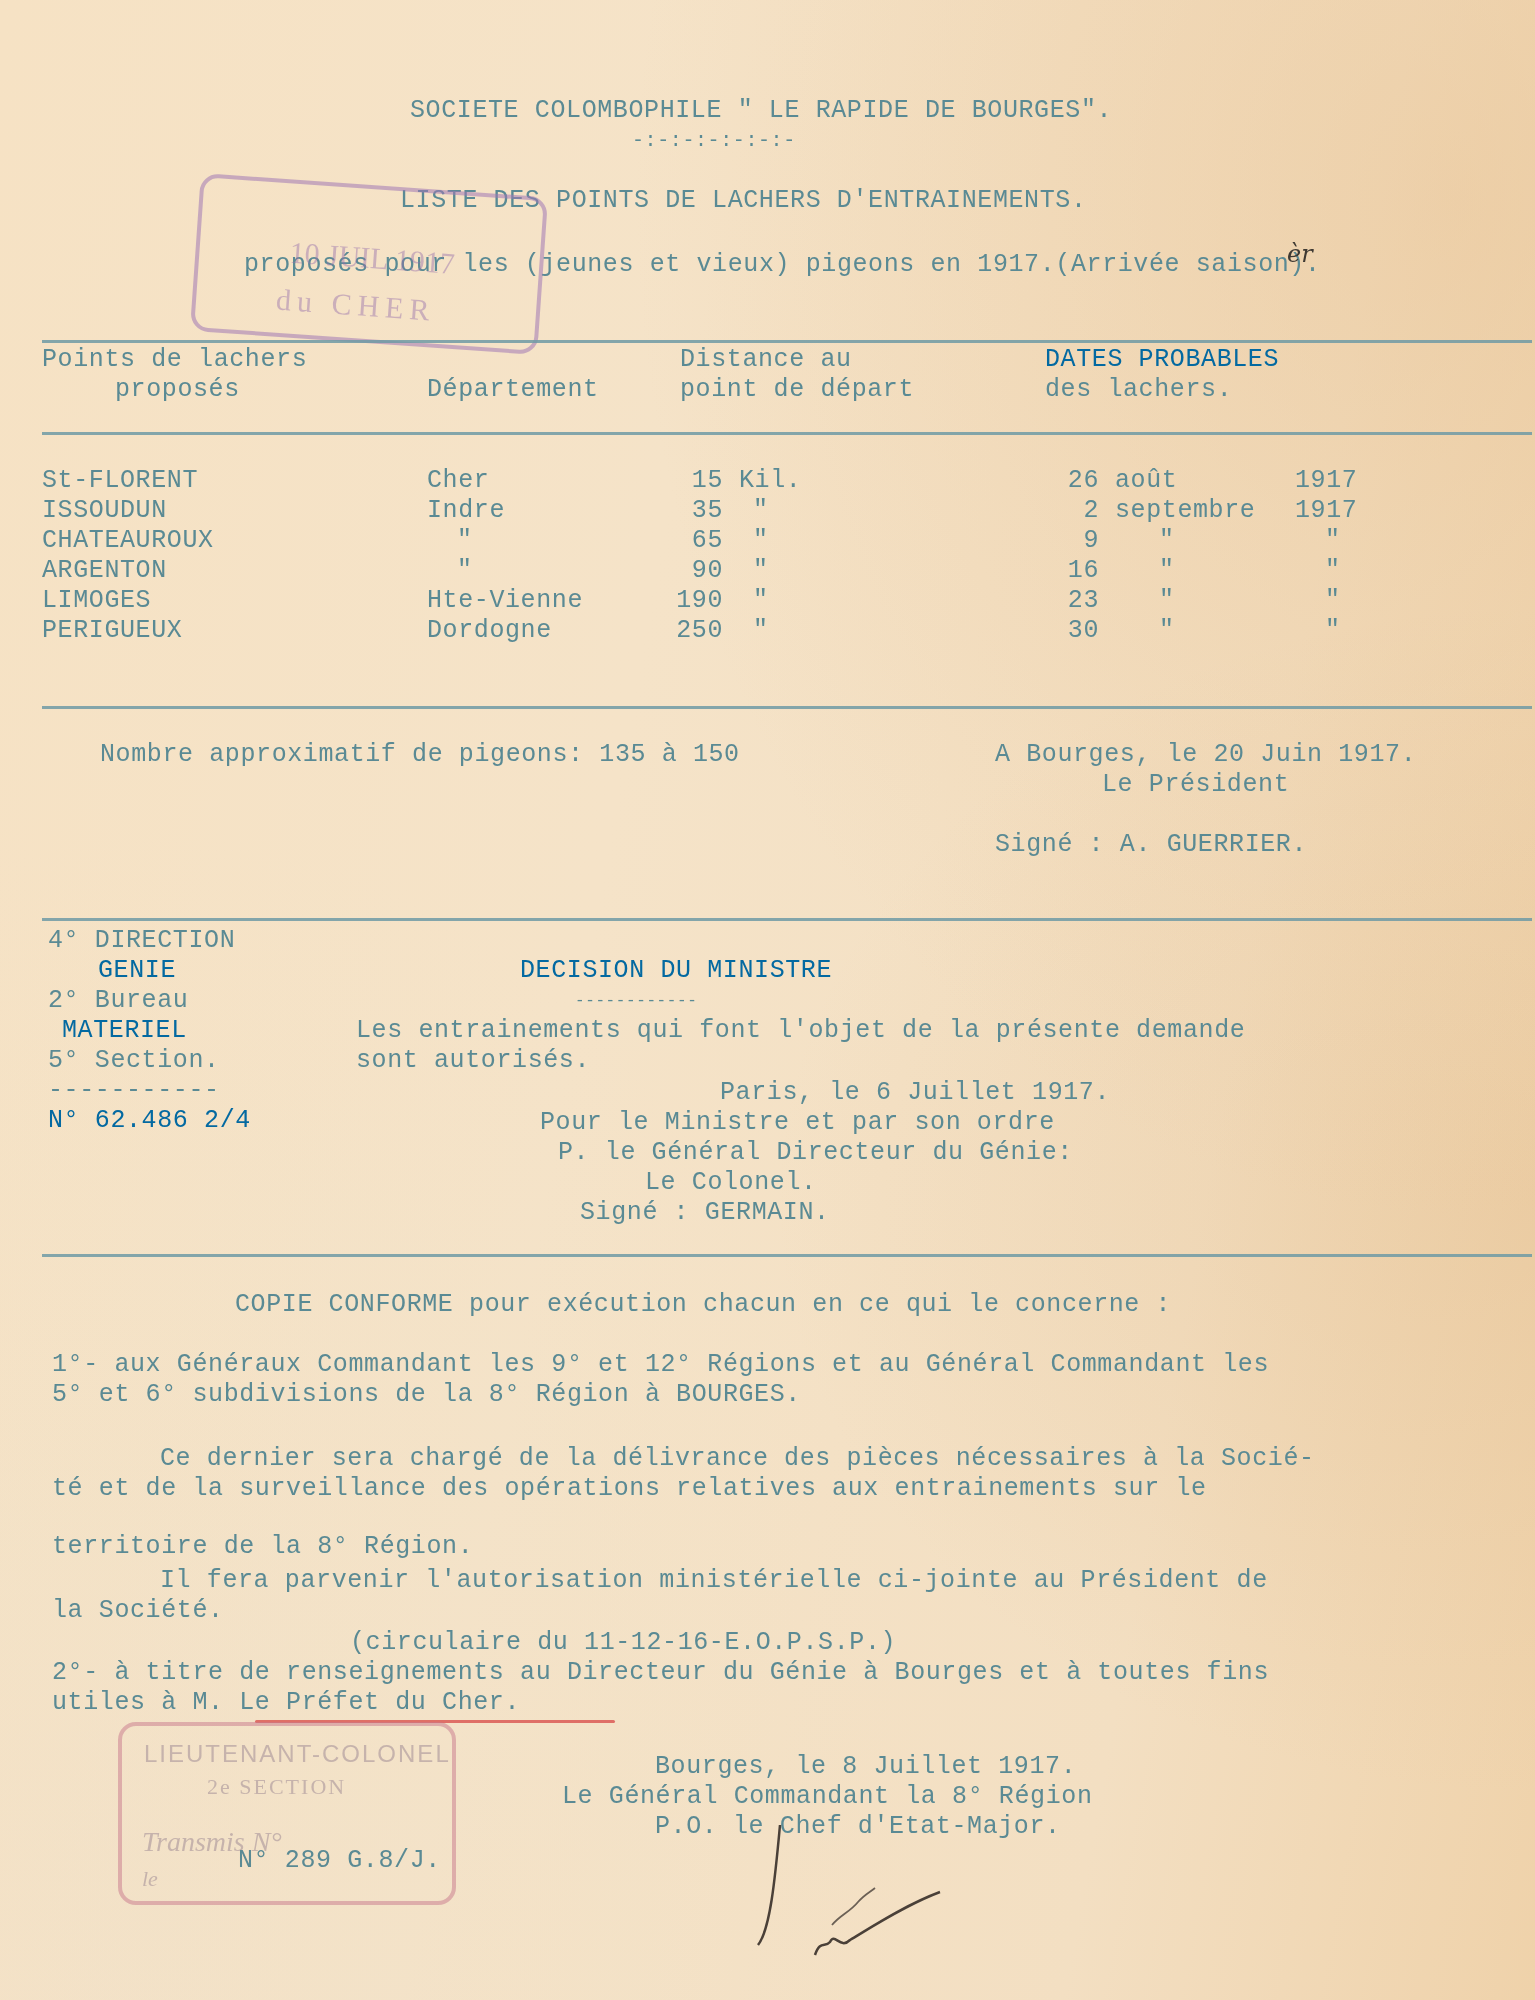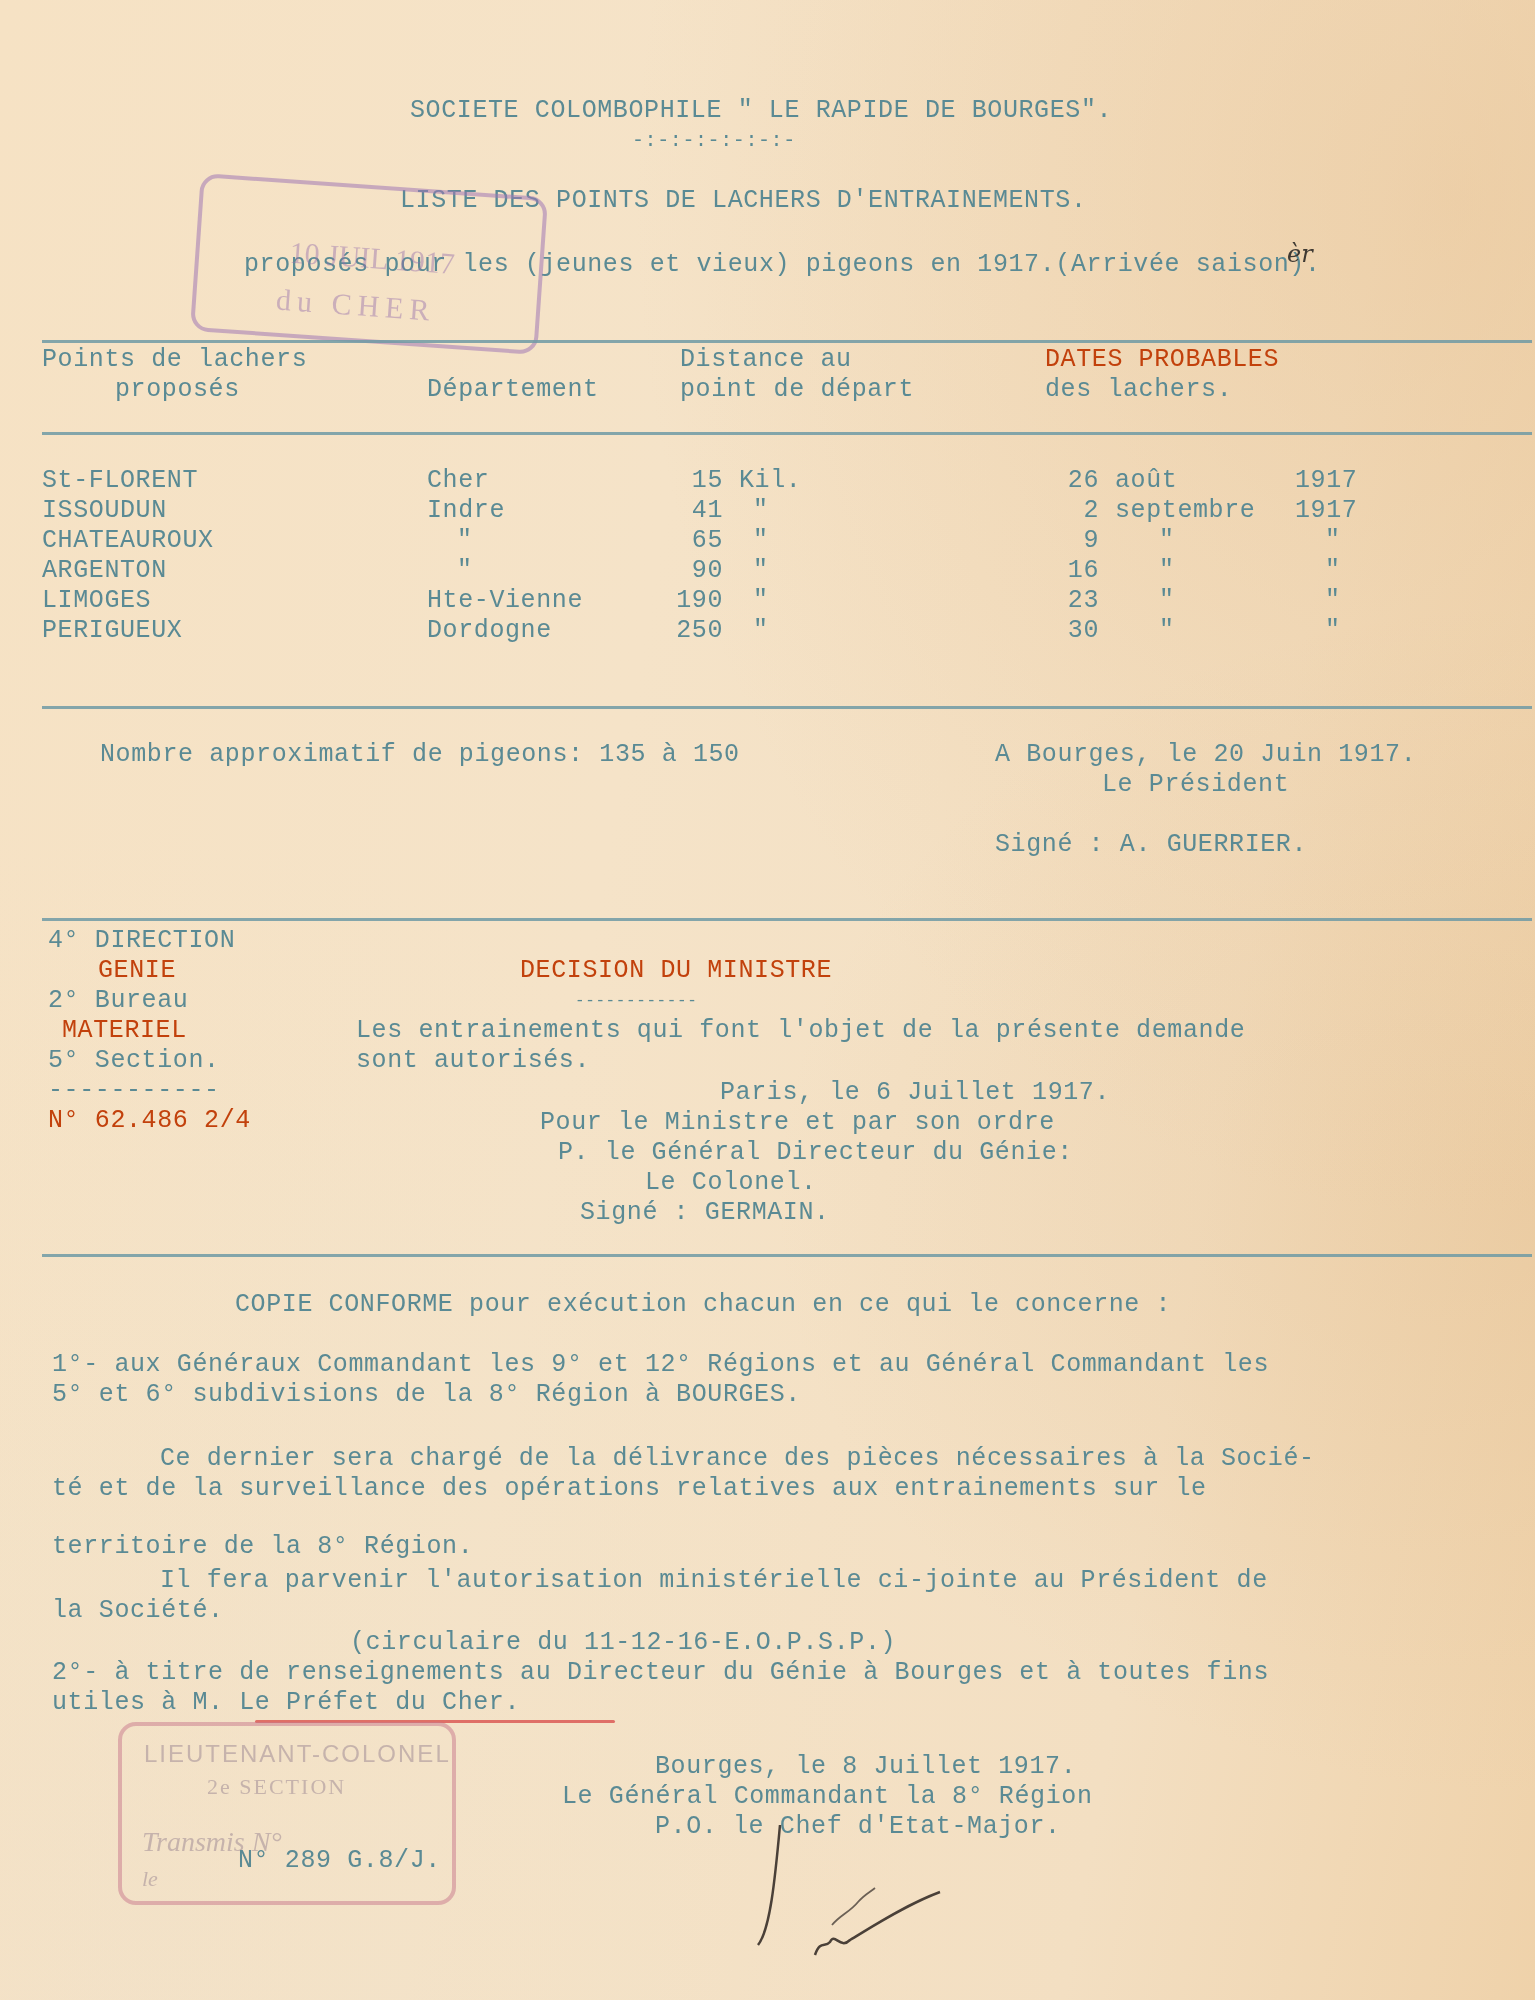--- a/index.html
+++ b/index.html
@@ -10,21 +10,21 @@
     color: #4e7f8a;
   }
   .paper-stain {
     position: absolute; inset: 0; pointer-events: none;
     background:
       radial-gradient(ellipse at 95% 10%, rgba(230,190,140,0.45), transparent 40%),
       radial-gradient(ellipse at 100% 60%, rgba(225,185,135,0.35), transparent 35%),
       radial-gradient(ellipse at 10% 95%, rgba(240,225,200,0.5), transparent 40%);
   }
   .t { position: absolute; white-space: pre; font-size: 25px; letter-spacing: 0.6px; line-height: 30px; color: #5a8a94; }
-  .faint { color: #c2410c; }
+  .faint { color: #0369a1; }
   .rule { position: absolute; left: 42px; height: 3px; background: #6f9aa4; opacity: 0.85; }
   .stamp {
     position: absolute; border: 4px solid rgba(160,120,180,0.55);
     border-radius: 18px; color: rgba(150,110,170,0.45);
     font-family: "Liberation Serif", serif;
   }
   .stamp2 { border-color: rgba(200,120,140,0.5); color: rgba(160,140,150,0.55); }
   .red-underline { position: absolute; height: 3px; background: #d9534f; opacity: 0.8; border-radius: 2px; }
   .hand { position: absolute; font-family: "DejaVu Serif", serif; font-style: italic; color: #3f3a33; }
   table.list { position: absolute; border-collapse: collapse; }
@@ -63,21 +63,21 @@
       <td style="width:240px">Cher</td>
       <td style="width:56px; text-align:right">15</td>
       <td style="width:320px; padding-left:16px">Kil.</td>
       <td style="width:40px; text-align:right">26</td>
       <td style="width:180px; padding-left:16px">août</td>
       <td>1917</td>
     </tr>
     <tr>
       <td>ISSOUDUN</td>
       <td>Indre</td>
-      <td style="text-align:right">41</td>
+      <td style="text-align:right">35</td>
       <td style="padding-left:30px">"</td>
       <td style="text-align:right">2</td>
       <td style="padding-left:16px">septembre</td>
       <td>1917</td>
     </tr>
     <tr>
       <td>CHATEAUROUX</td>
       <td style="padding-left:30px">"</td>
       <td style="text-align:right">65</td>
       <td style="padding-left:30px">"</td>

